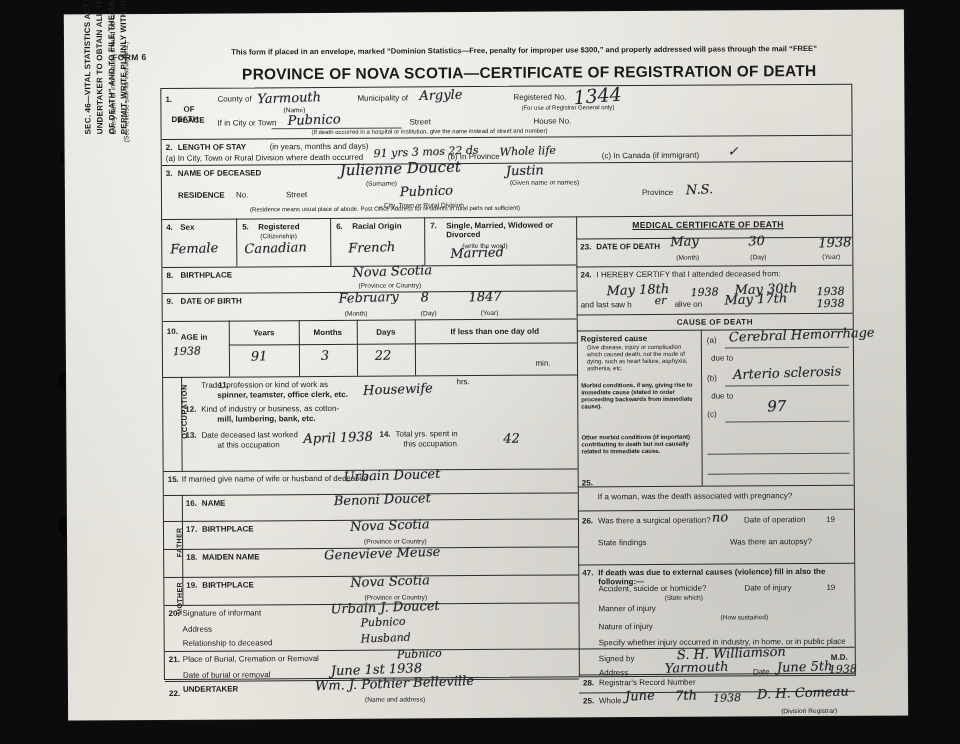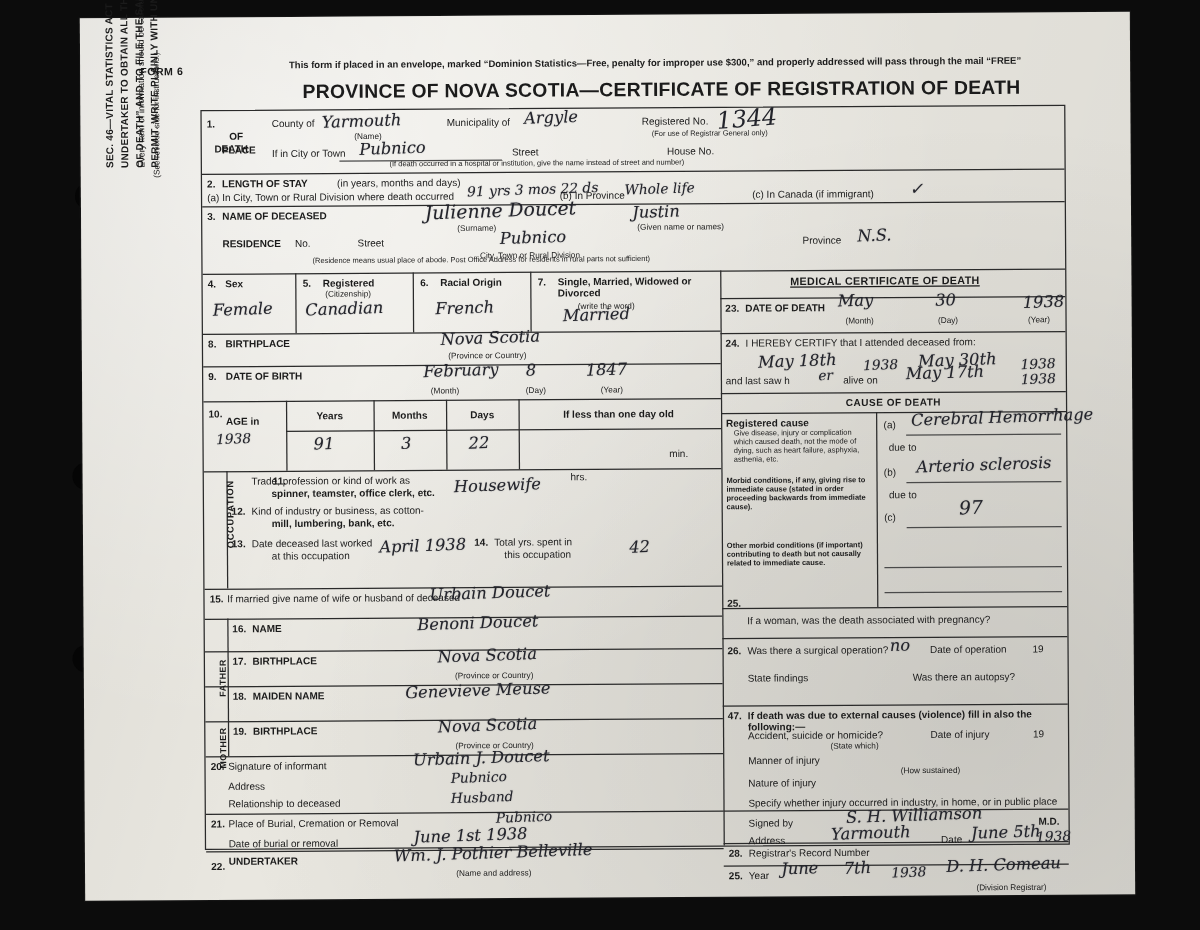--- a/index.html
+++ b/index.html
@@ -369,21 +369,21 @@
       <div class="cell" style="left:434px;top:582px;">Address</div>
       <div class="hw" style="left:500px;top:574px;">Yarmouth</div>
       <div class="cell" style="left:588px;top:582px;">Date</div>
       <div class="hw" style="left:612px;top:574px;">June 5th</div>
       <div class="hw sm" style="left:664px;top:578px;">1938</div>
 
       <div class="cell b" style="left:418px;top:592px;">28.</div>
       <div class="cell" style="left:434px;top:592px;">Registrar's Record Number</div>
       <div class="hline" style="top:606px;left:414px;width:276px;"></div>
       <div class="cell b" style="left:418px;top:610px;">25.</div>
-      <div class="cell" style="left:434px;top:610px;">Year</div>
+      <div class="cell" style="left:434px;top:610px;">Whole</div>
       <div class="hw" style="left:460px;top:602px;">June</div>
       <div class="hw" style="left:510px;top:602px;">7th</div>
       <div class="hw sm" style="left:548px;top:606px;">1938</div>
       <div class="hw" style="left:592px;top:600px;">D. H. Comeau</div>
       <div class="cell sm" style="left:616px;top:622px;">(Division Registrar)</div>
 
     </div>
 
    </div>
   </div>

